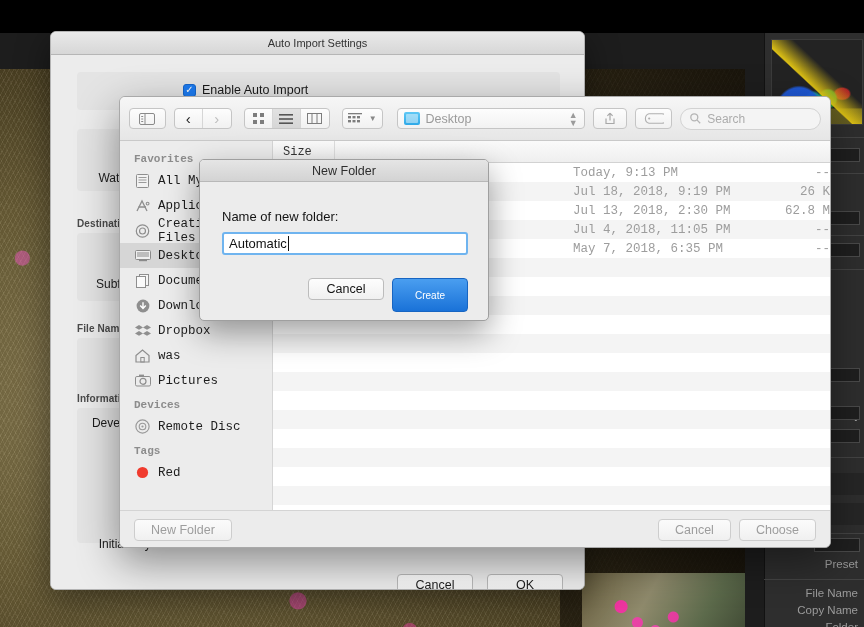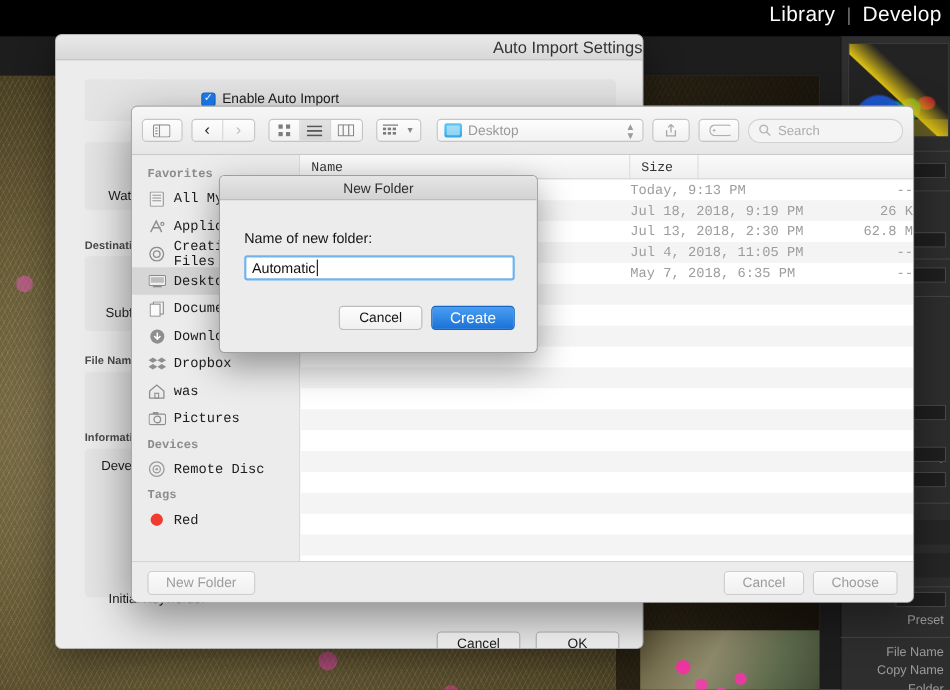--- a/index.html
+++ b/index.html
@@ -110,22 +110,22 @@
     background: #ececec;
     border: 1px solid #b4b4b4;
     border-radius: 6px;
     box-shadow: 0 10px 34px rgba(0,0,0,.45);
     overflow: hidden;
   }
   .ai-titlebar {
     height: 23px;
     background: linear-gradient(#e9e9e9, #d7d7d7);
     border-bottom: 1px solid #b6b6b6;
-    display: flex; align-items: center; justify-content: flex-end;
-    font-size: 15px; color: #333;
+    display: flex; align-items: center; justify-content: center;
+    font-size: 11px; color: #333;
   }
   .ai-body { position: relative; height: 536px; background: #ececec; }
 
   .ai-group {
     position: absolute; left: 26px; width: 483px;
     background: #e4e4e4; border-radius: 4px;
   }
   .ai-sec-label {
     position: absolute; left: 26px;
     font-size: 10px; color: #4a4a4a; font-weight: bold;
@@ -275,40 +275,33 @@
     display: inline-block; width: 1px; height: 15px; background: #111; margin-left: 1px;
   }
   .nf-cancel {
     position: absolute; left: 108px; top: 96px; width: 76px; height: 22px;
     background: linear-gradient(#fdfdfd,#f0f0f0);
     border: 1px solid #bcbcbc; border-radius: 4px;
     display: flex; align-items: center; justify-content: center;
     font-size: 12.5px; color: #141414;
   }
   .nf-create {
-    position: absolute; left: 192px; top: 96px; width: 76px; height: 22px;
+    position: absolute; left: 192px; top: 96px; width: 76px; height: 34px;
     background: linear-gradient(#4a9ef0,#1a72d8);
     border: 1px solid #1765c2; border-radius: 4px;
     display: flex; align-items: center; justify-content: center;
-    font-size: 14px; color: #fff;
+    font-size: 10px; color: #fff;
   }
   svg { display: block; }
 </style>
 </head>
 <body>
 
 <div id="root">
 
-  <div class="lr-topbar">
-    <div class="lr-module-bar">
-      <span>Library</span>
-      <span class="lr-module-sep">|</span>
-      <span>Develop</span>
-    </div>
-  </div>
 
   <div class="lr-stage">
     <div class="photo"></div>
     <div class="photo-dark-right"></div>
     <div class="photo-strip"></div>
   </div>
 
   <div class="lr-right-panel">
     <div class="lr-hist">
       <div class="lr-hist-ink"></div>
@@ -573,21 +566,20 @@
               <svg width="13" height="13" viewBox="0 0 13 13">
                 <circle cx="6.5" cy="6.5" r="5.6" fill="#f03b2e"></circle>
               </svg>
             </span>
           <span>Red</span>
         </div>
       </div>
 
       <div class="fi-list">
         <div class="fi-colhead">
-          <div class="c" style="width:300px">Name</div>
           <div class="c" style="width:62px">Size</div>
         </div>
 
         <div class="fi-row">
           <span class="nm"></span>
           <span class="dt">Today, 9:13 PM</span>
           <span class="sz">--</span>
         </div>
         <div class="fi-row alt">
           <span class="nm"></span>

